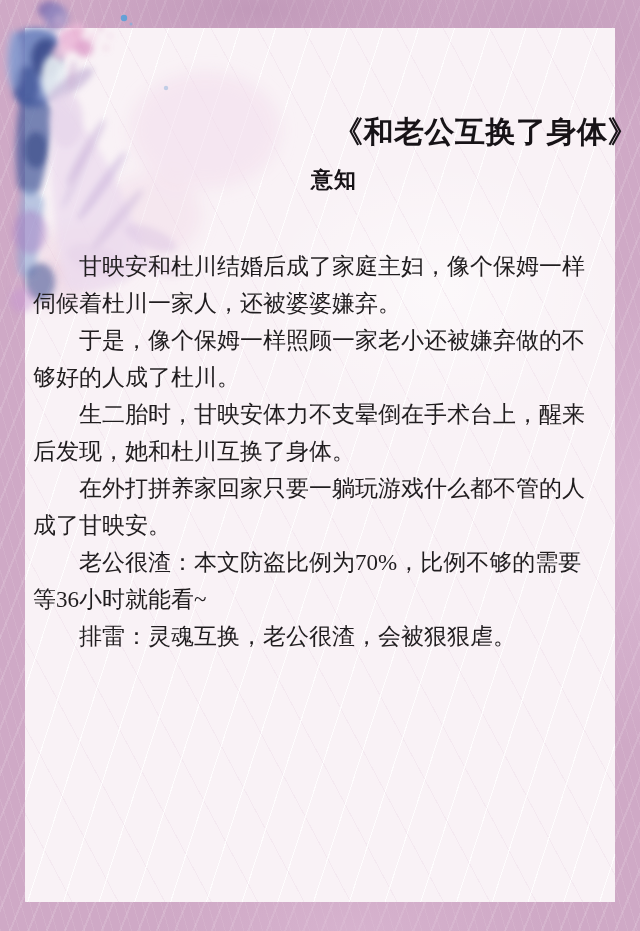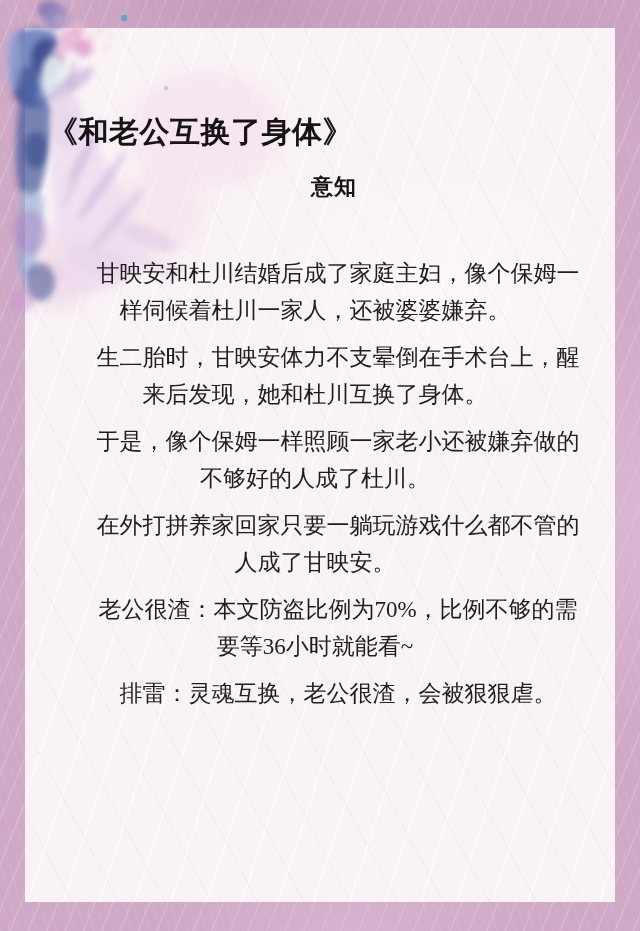--- a/index.html
+++ b/index.html
@@ -25,37 +25,37 @@
       repeating-linear-gradient(108deg, rgba(255,255,255,.85) 0 1px, rgba(255,255,255,0) 1px 34px),
       repeating-linear-gradient(62deg, rgba(240,226,236,.55) 0 1px, rgba(255,255,255,0) 1px 41px),
       radial-gradient(220px 160px at 70% 30%, rgba(255,255,255,.5), rgba(255,255,255,0) 80%);
     z-index:1;
   }
   .watercolor{position:absolute;left:0;top:0;z-index:2;pointer-events:none;}
   .content{
     position:absolute;left:25px;top:28px;width:590px;height:874px;z-index:3;
   }
   .book-title{
-    margin:84px 0 16px;text-align:left;color:#171317;
+    margin:84px 0 9px;text-align:right;color:#171317;
     font-family:"Liberation Sans","DejaVu Sans",sans-serif;
     font-size:30px;font-weight:700;line-height:40px;
     transform:translateX(23px);letter-spacing:.5px;
   }
   .book-author{
     margin:5px 0 0;text-align:center;color:#171317;
     font-family:"Liberation Sans","DejaVu Sans",sans-serif;
     font-size:22px;font-weight:700;line-height:38px;
     transform:translateX(14px);letter-spacing:1px;
   }
   .story{
     margin:49px 0 0 8px;width:564px;
     font-size:23px;line-height:37px;color:#201d1f;
     text-align:left;
   }
-  .story p{margin:10px;padding:0;text-indent:2em;text-align:center;}
+  .story p{margin:0;padding:0;text-indent:2em;}
 </style>
 </head>
 <body>
 
 <div class="frame">
   <div class="panel"></div>
 
   <svg class="watercolor" width="330" height="320" viewBox="0 0 330 320">
     <defs>
       <filter id="wc" x="-40%" y="-40%" width="180%" height="180%">
@@ -122,20 +122,20 @@
       <circle cx="131" cy="24" r="1.5" fill="#74b2e0" opacity="0.6"></circle>
       <circle cx="166" cy="88" r="2.2" fill="#8cb4dc" opacity="0.5"></circle>
     </g>
   </svg>
 
   <div class="content">
     <div class="book-title">《和老公互换了身体》</div>
     <div class="book-author">意知</div>
     <div class="story">
       <p>甘映安和杜川结婚后成了家庭主妇，像个保姆一样伺候着杜川一家人，还被婆婆嫌弃。</p>
+      <p>于是，像个保姆一样照顾一家老小还被嫌弃做的不够好的人成了杜川。</p>
       <p>生二胎时，甘映安体力不支晕倒在手术台上，醒来后发现，她和杜川互换了身体。</p>
-      <p>于是，像个保姆一样照顾一家老小还被嫌弃做的不够好的人成了杜川。</p>
       <p>在外打拼养家回家只要一躺玩游戏什么都不管的人成了甘映安。</p>
       <p>老公很渣：本文防盗比例为70%，比例不够的需要等36小时就能看~</p>
       <p>排雷：灵魂互换，老公很渣，会被狠狠虐。</p>
     </div>
   </div>
 </div>
 
 </body></html>

